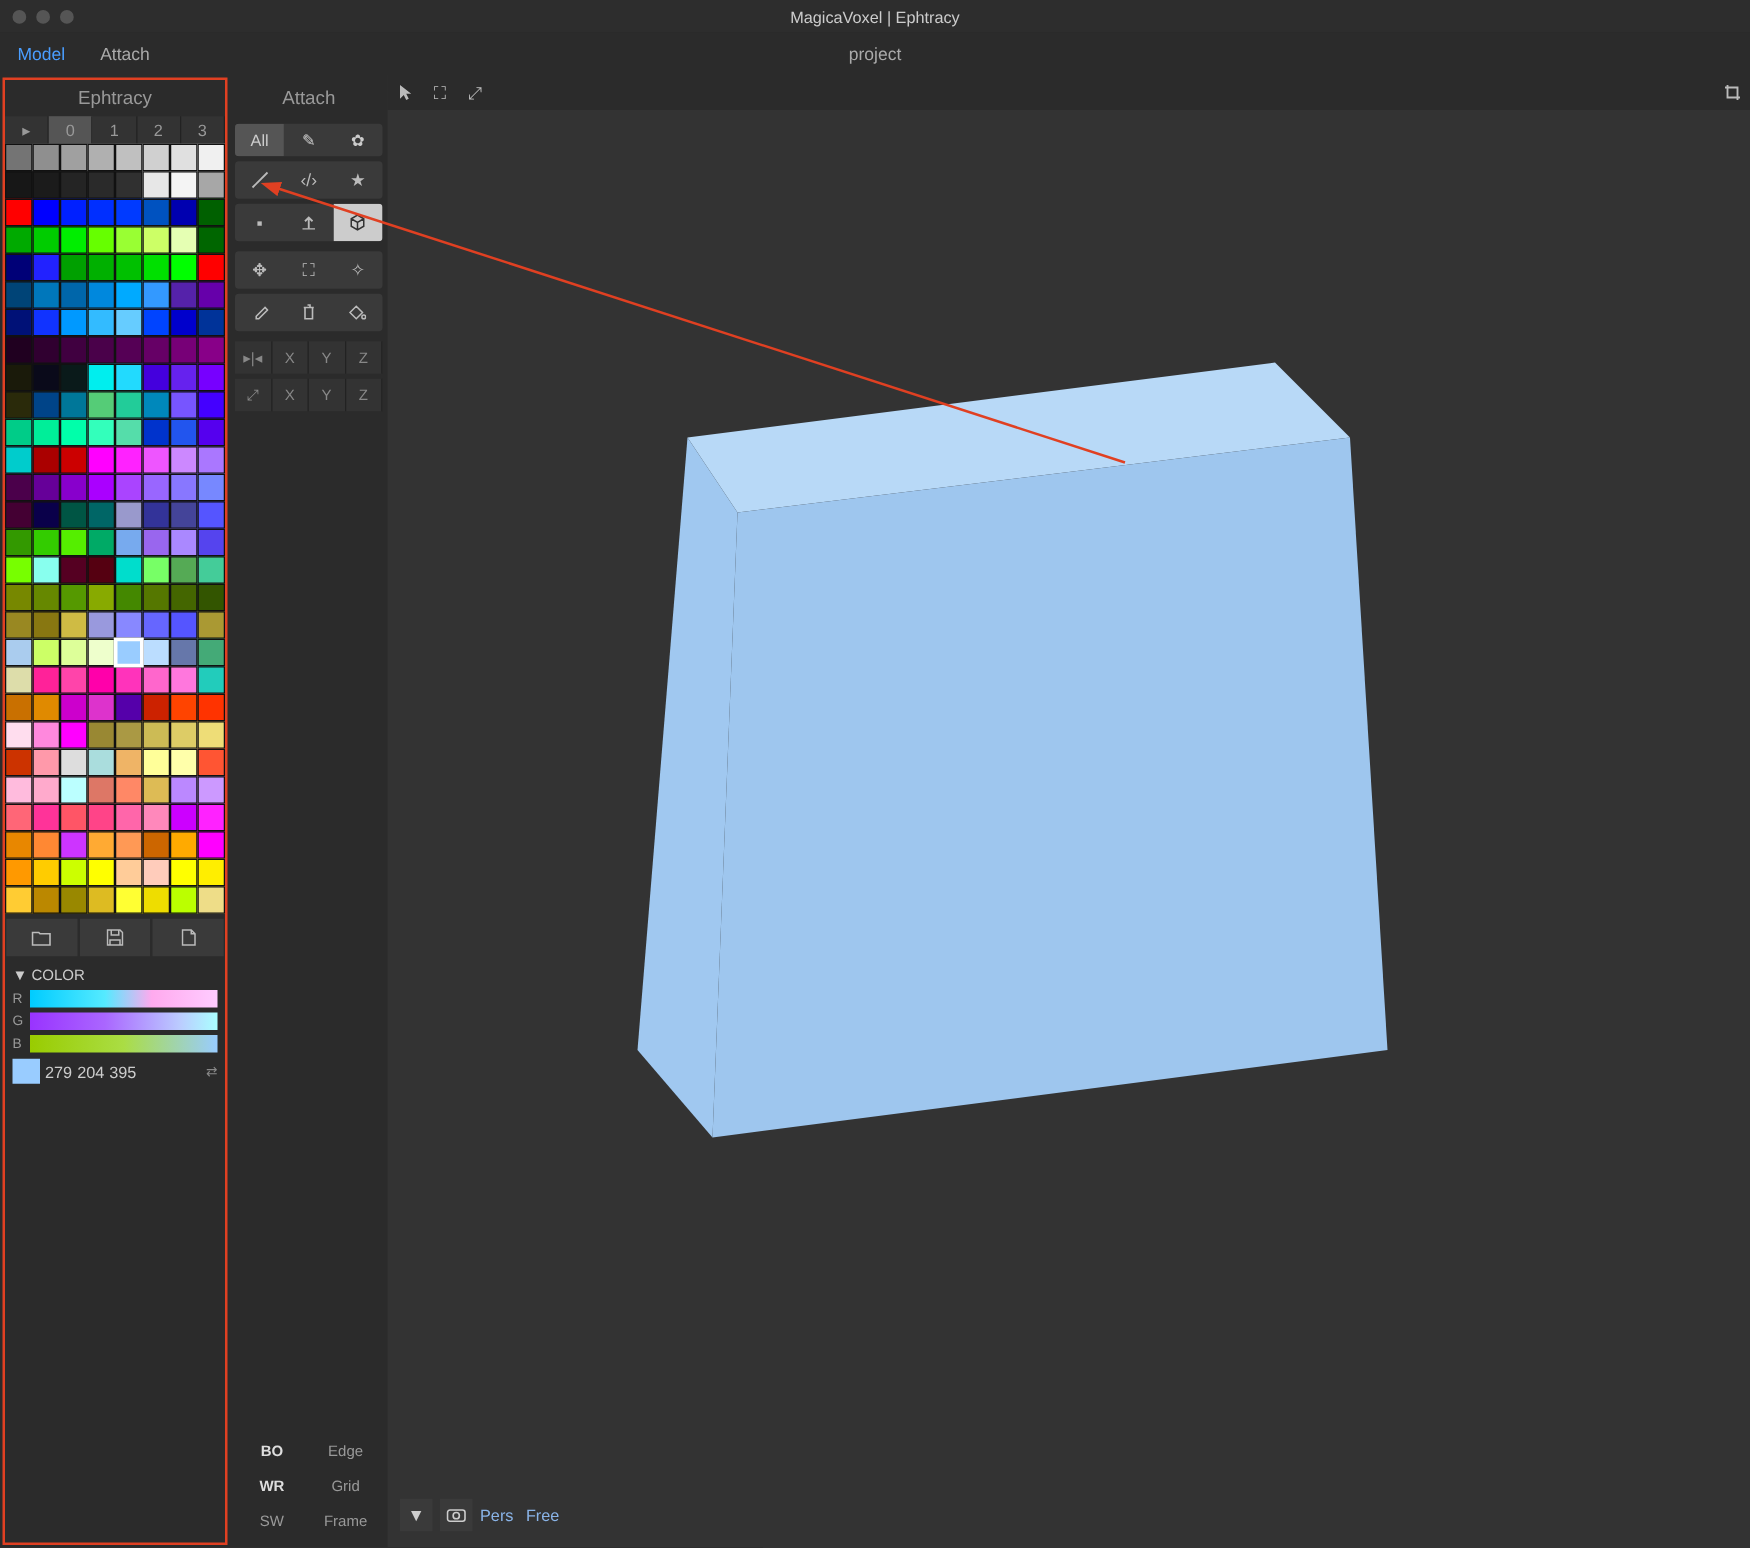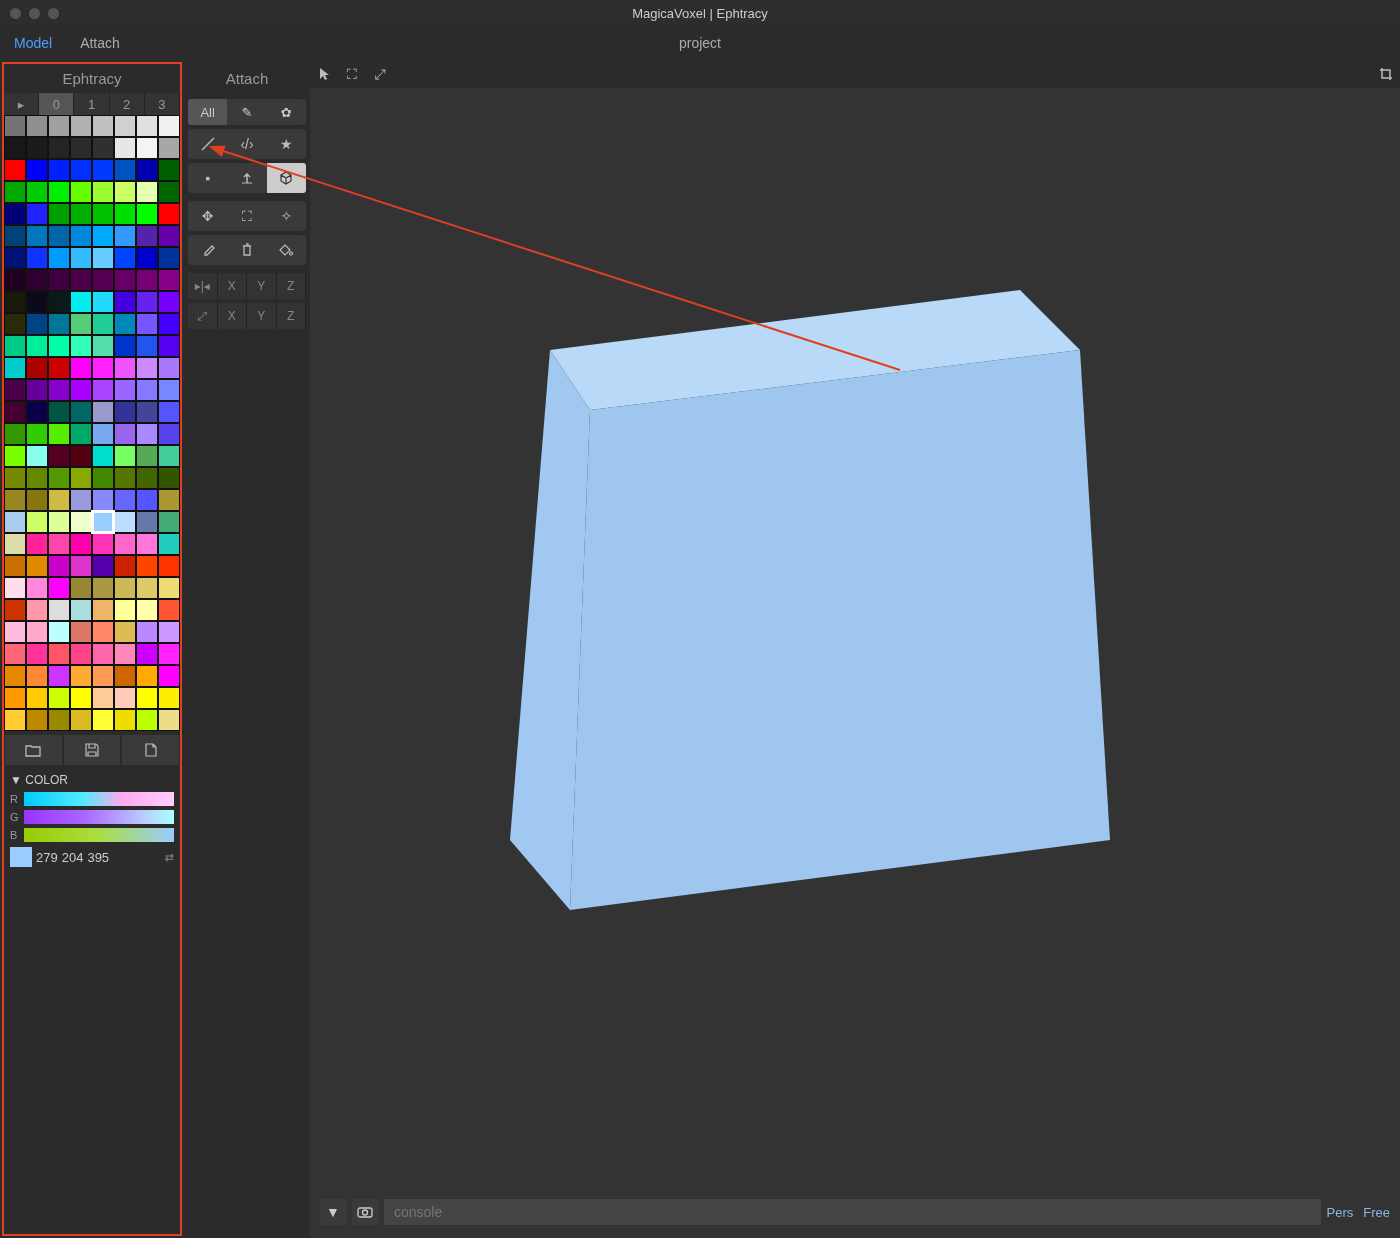--- a/index.html
+++ b/index.html
@@ -421,20 +421,34 @@
       <div class="ax">X</div>
       <div class="ax">Y</div>
       <div class="ax">Z</div>
     </div>
     <div class="axis-row">
       <div class="ax">⤢</div>
       <div class="ax">X</div>
       <div class="ax">Y</div>
       <div class="ax">Z</div>
     </div>
+    <div class="brush-bottom">
+      <div class="brow">
+          <span class="bold">BO</span>
+          <span>Edge</span>
+        </div>
+      <div class="brow">
+          <span class="bold">WR</span>
+          <span>Grid</span>
+        </div>
+      <div class="brow">
+          <span>SW</span>
+          <span>Frame</span>
+        </div>
+    </div>
   </div>
 
   <div class="viewport">
     <div class="view-toolbar">
       <div class="vt">
           <svg width="12" height="14">
             <path d="M2 1 l0 11 l3 -3 l2 4 l2 -1 l-2 -4 l4 0 Z" fill="#bbb"></path>
           </svg>
         </div>
       <div class="vt">⛶</div>
@@ -463,20 +477,19 @@
     </svg>
 
     <div class="console-bar">
       <div class="cb">▼</div>
       <div class="cb">
           <svg width="16" height="12">
             <rect x="1" y="2" width="14" height="9" rx="2" fill="none" stroke="#ccc" stroke-width="1.3"></rect>
             <circle cx="8" cy="6.5" r="2.5" fill="none" stroke="#ccc" stroke-width="1.3"></circle>
           </svg>
         </div>
-      <input placeholder="console" style="">
       <div class="right">
         <span>Pers</span>
         <span>Free</span>
       </div>
     </div>
   </div>
 </div>
 
 </body></html>

